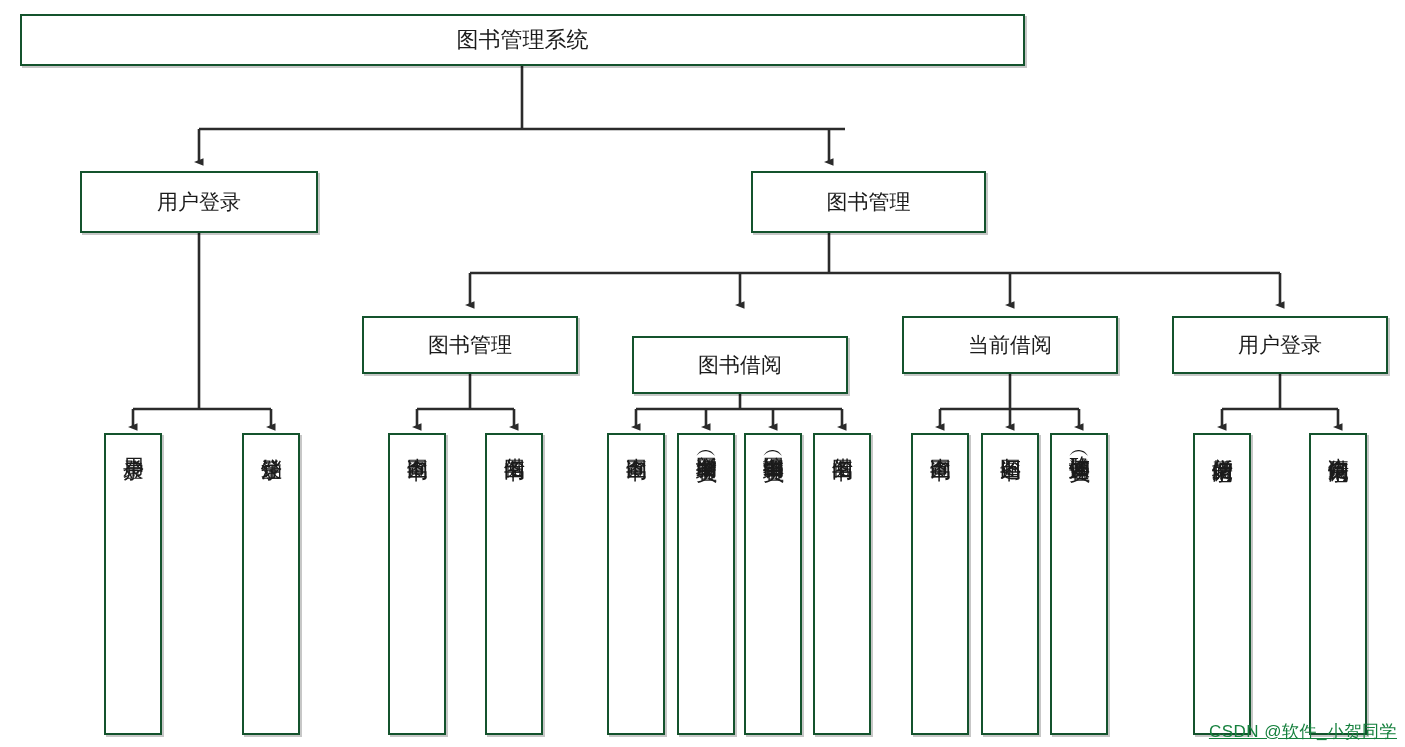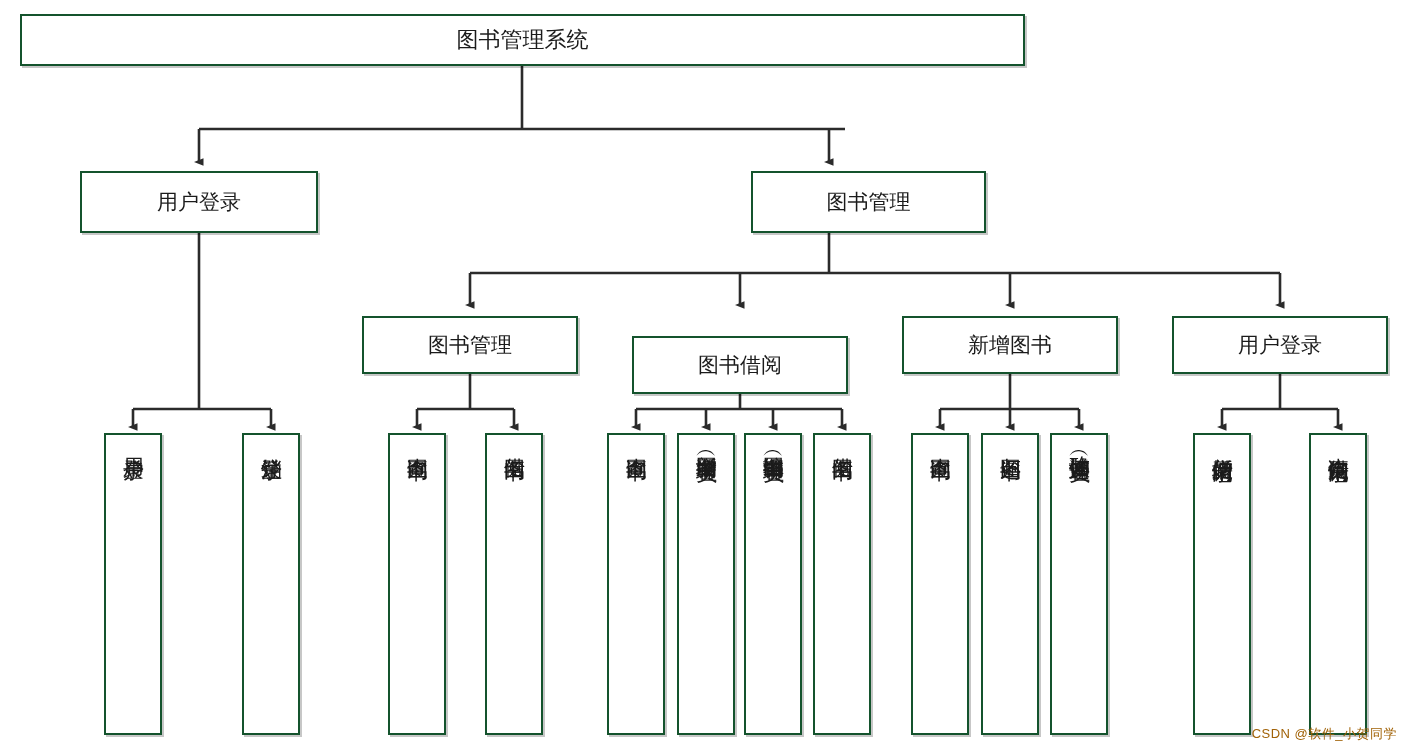--- a/index.html
+++ b/index.html
@@ -53,24 +53,25 @@
     left: 0;
     top: 0;
     width: 1405px;
     height: 747px;
     pointer-events: none;
   }
   .watermark {
     position: absolute;
     right: 8px;
     bottom: 4px;
-    font-size: 13px;
-    color: #a16207;
+    font-size: 17px;
+    color: #15803d;
     white-space: nowrap;
     letter-spacing: 0.5px;
+    text-decoration: underline;
   }
 </style>
 </head>
 <body>
 
 <div id="canvas">
 
   <svg class="links" viewBox="0 0 1405 747">
     <defs>
       <marker id="arrow" markerWidth="10" markerHeight="10" refX="4.2" refY="5" orient="auto" markerUnits="userSpaceOnUse">
@@ -132,21 +133,21 @@
     <span>图书管理</span>
   </div>
 
   <div class="node horiz" style="left:362px; top:316px; width:216px; height:58px;">
     <span>图书管理</span>
   </div>
   <div class="node horiz" style="left:632px; top:316px; width:216px; height:58px;margin-top:20px;">
     <span>图书借阅</span>
   </div>
   <div class="node horiz" style="left:902px; top:316px; width:216px; height:58px;">
-    <span>新增图书</span>
+    <span>当前借阅</span>
   </div>
   <div class="node horiz" style="left:1172px; top:316px; width:216px; height:58px;">
     <span>用户登录</span>
   </div>
 
   <div class="node vert" style="left:104px; top:433px; width:58px; height:302px;">
     <span>用户登录</span>
   </div>
   <div class="node vert" style="left:242px; top:433px; width:58px; height:302px;">
     <span>注销登录</span>

